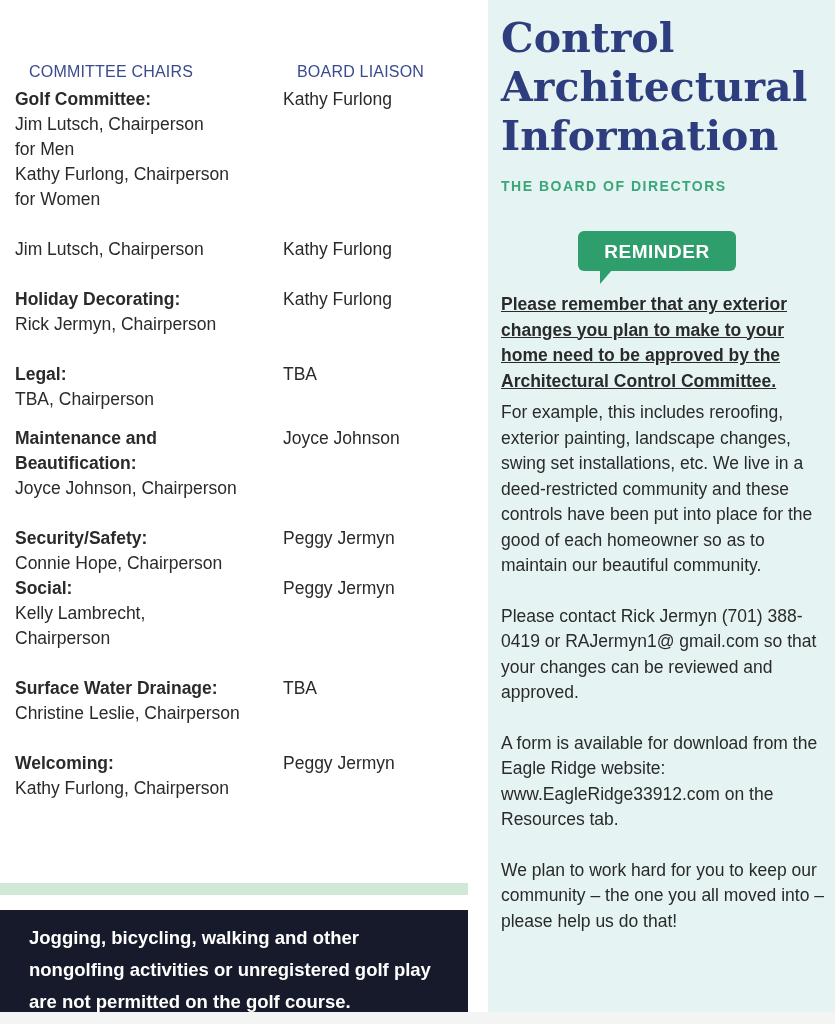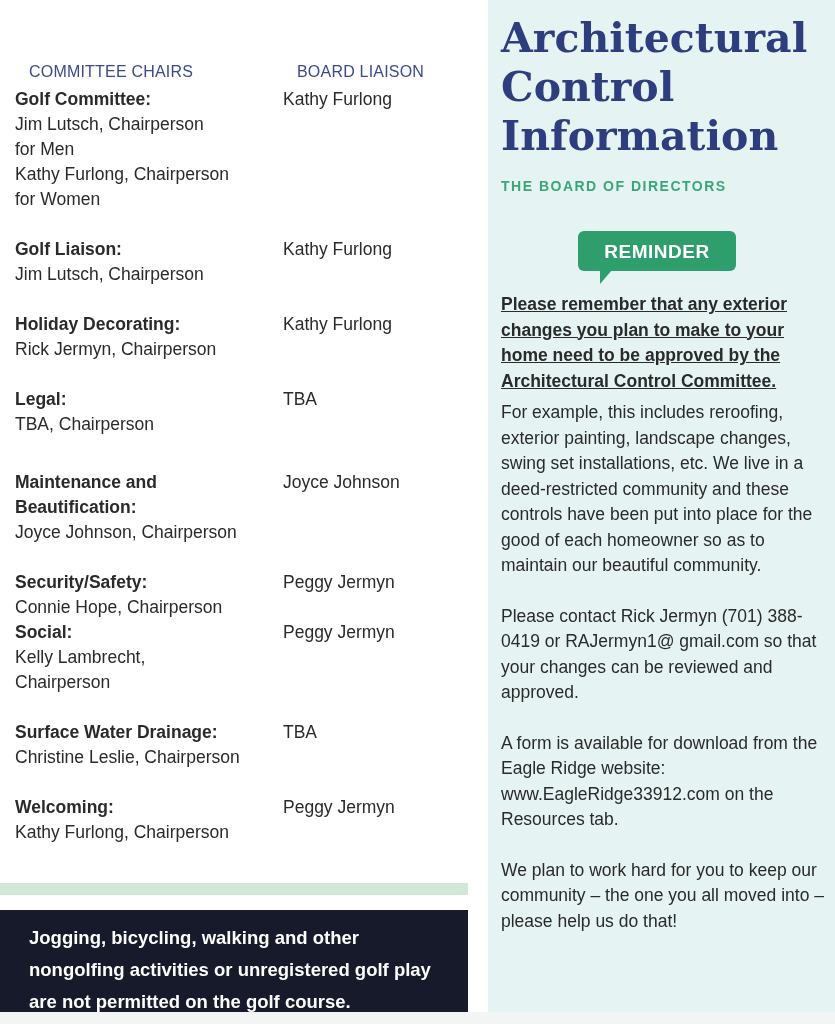--- a/index.html
+++ b/index.html
@@ -74,35 +74,34 @@
   <div class="committees" id="committees">
       <div class="committee">
         <div class="name">Golf Committee:</div>
         <div class="chair">Jim Lutsch, Chairperson</div>
         <div class="chair">for Men</div>
         <div class="chair">Kathy Furlong, Chairperson</div>
         <div class="chair">for Women</div>
         <div class="liaison">Kathy Furlong</div>
       </div>
       <div class="committee" style="margin-top: 25px;">
-        <div class="name">Golf Liaison:</div>
         <div class="chair">Jim Lutsch, Chairperson</div>
         <div class="liaison">Kathy Furlong</div>
       </div>
       <div class="committee" style="margin-top: 25px;">
         <div class="name">Holiday Decorating:</div>
         <div class="chair">Rick Jermyn, Chairperson</div>
         <div class="liaison">Kathy Furlong</div>
       </div>
       <div class="committee" style="margin-top: 25px;">
         <div class="name">Legal:</div>
         <div class="chair">TBA, Chairperson</div>
         <div class="liaison">TBA</div>
       </div>
-      <div class="committee" style="margin-top: 33px;">
+      <div class="committee" style="margin-top: 14px;">
         <div class="name">Maintenance and Beautification:</div>
         <div class="chair">Joyce Johnson, Chairperson</div>
         <div class="liaison">Joyce Johnson</div>
       </div>
       <div class="committee" style="margin-top: 25px;">
         <div class="name">Security/Safety:</div>
         <div class="chair">Connie Hope, Chairperson</div>
         <div class="liaison">Peggy Jermyn</div>
       </div>
       <div class="committee" style="">
@@ -121,22 +120,22 @@
         <div class="chair">Kathy Furlong, Chairperson</div>
         <div class="liaison">Peggy Jermyn</div>
       </div>
     </div>
   <div class="green-bar"></div>
   <div class="notice">Jogging, bicycling, walking and other nongolfing activities or unregistered golf play are not permitted on the golf course.</div>
 </div>
 
 <div class="right">
   <div class="title">
+    <div>Control</div>
     <div>Architectural</div>
-    <div>Control</div>
     <div>Information</div>
   </div>
   <div class="subtitle">THE  BOARD OF DIRECTORS</div>
   <div class="reminder">REMINDER</div>
   <div class="reminder-tail"></div>
   <div class="body-text">
     <div class="bold">Please remember that any exterior changes you plan to make to your home need to be approved by the Architectural Control Committee.</div>
     <p>For example, this includes reroofing, exterior painting, landscape changes, swing set installations, etc. We live in a deed-restricted community and these controls have been put into place for the good of each homeowner so as to maintain our beautiful community.</p>
     <p>Please contact Rick Jermyn (701) 388-0419 or RAJermyn1@ gmail.com so that your changes can be reviewed and approved.</p>
     <p>A form is available for download from the Eagle Ridge website: www.EagleRidge33912.com on the Resources tab.</p>

